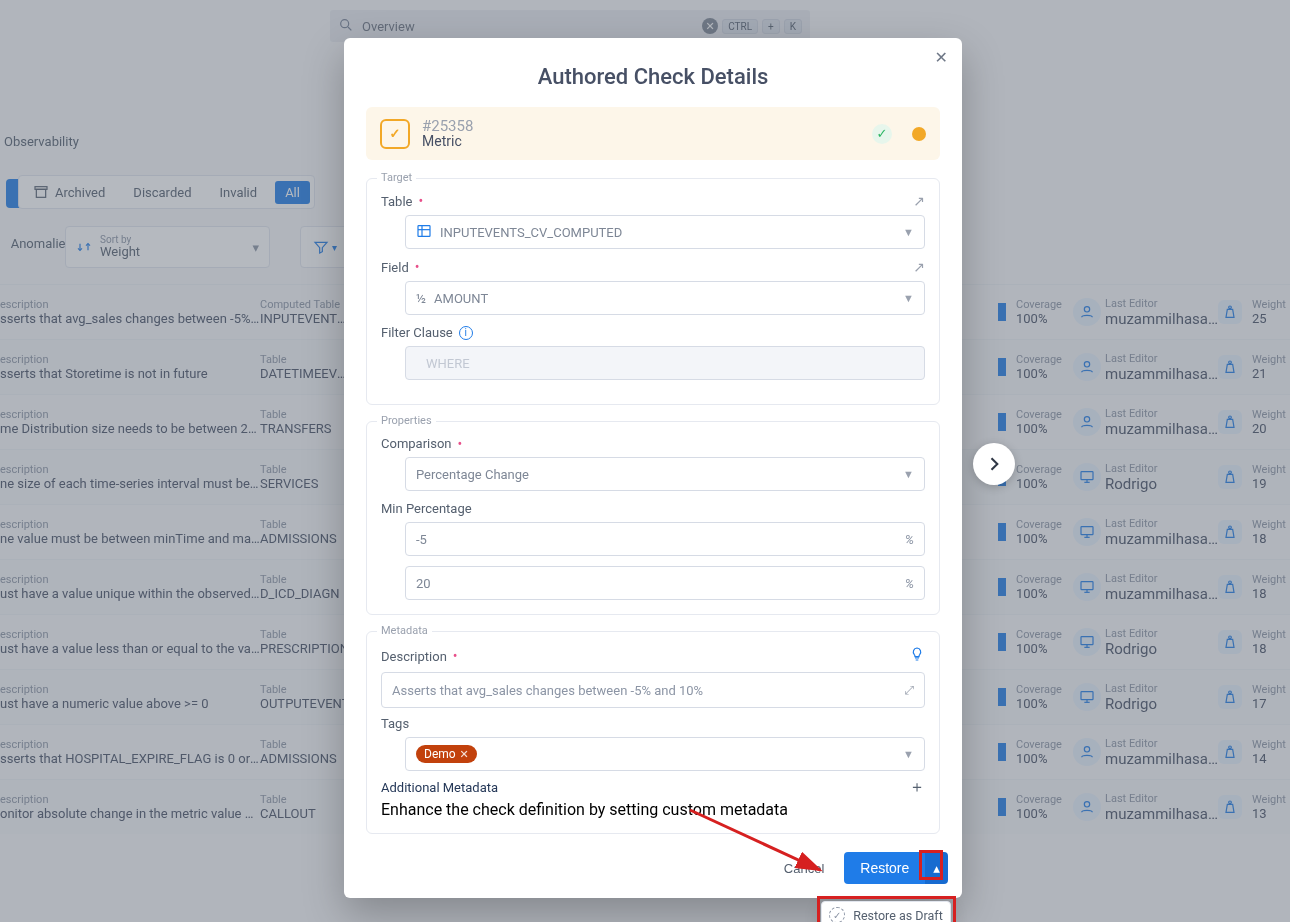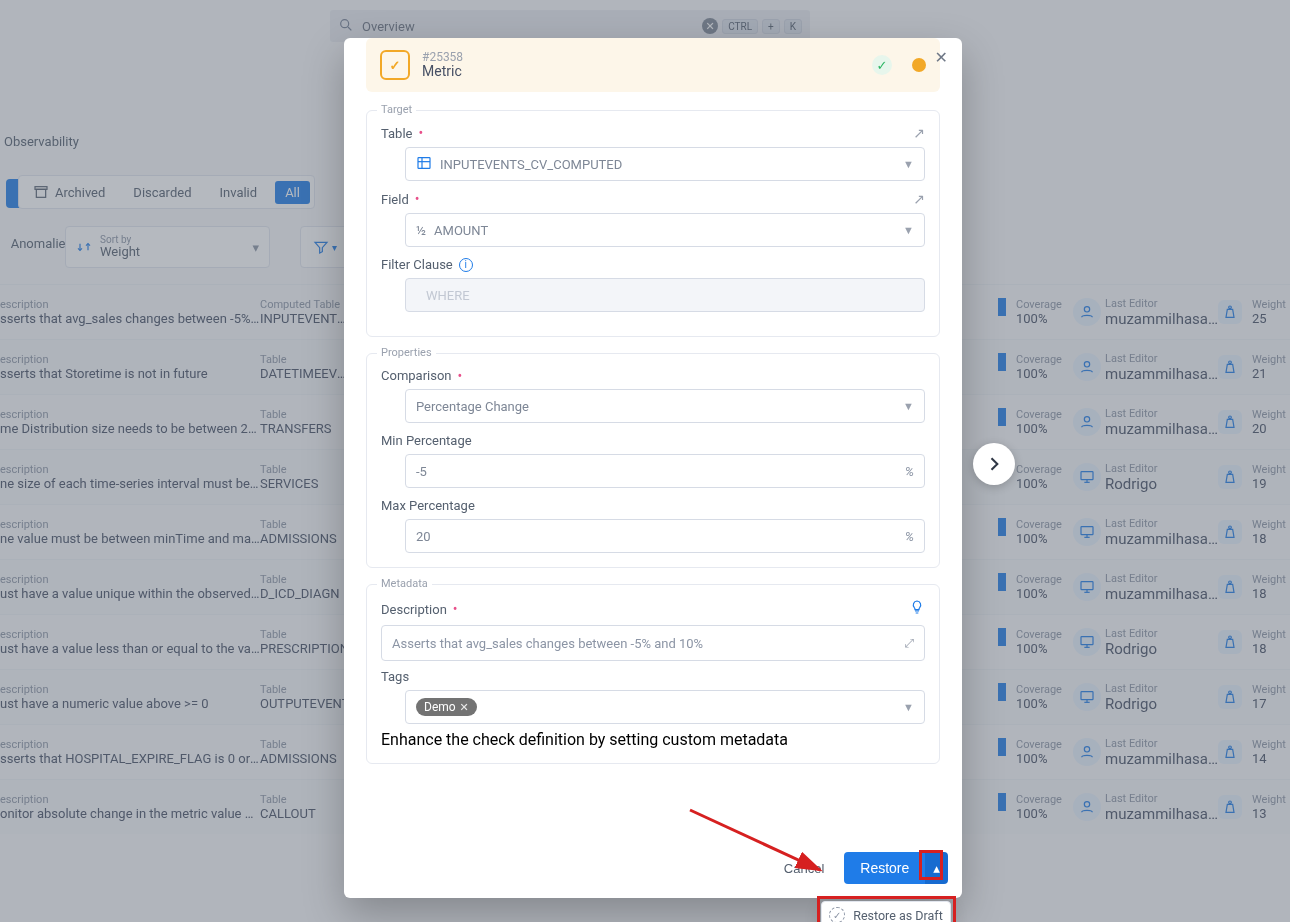--- a/index.html
+++ b/index.html
@@ -62,21 +62,21 @@
   .bg-rows{position:absolute;top:284px;left:0;right:0;}
   .bg-row{height:55px;border-top:1px solid #edf0f5;display:flex;align-items:center;color:#475065;}
   .bg-row:nth-child(even){background:rgba(0,0,0,0.007);}
   .col-desc{width:260px;padding-left:0;overflow:hidden;}
   .col-desc .h{font-size:11px;color:#8c95a5;}
   .col-desc .t{font-size:13px;color:#475065;white-space:nowrap;overflow:hidden;text-overflow:ellipsis;}
   .col-table{width:90px;overflow:hidden;}
   .col-table .h{font-size:11px;color:#8c95a5;}
   .col-table .t{font-size:13px;color:#475065;white-space:nowrap;overflow:hidden;text-overflow:ellipsis;}
   .spacer{flex:1;}
-  .col-cov{width:75px;display:flex;align-items:flex-start;gap:10px;}
+  .col-cov{width:75px;display:flex;align-items:center;gap:10px;}
   .col-cov .bar{width:8px;height:18px;background:#1f7ce8;}
   .col-cov .tx .h{font-size:11px;color:#8c95a5;}
   .col-cov .tx .t{font-size:13px;color:#475065;}
   .col-editor{width:145px;display:flex;align-items:center;gap:4px;}
   .col-editor .ico{width:28px;height:28px;border-radius:50%;background:#e6f0fb;color:#1f7ce8;display:flex;align-items:center;justify-content:center;}
   .col-editor .tx .h{font-size:11px;color:#8c95a5;}
   .col-editor .tx .t{font-size:15px;color:#475065;}
   .col-weight{width:72px;display:flex;align-items:center;gap:10px;}
   .col-weight .ico{width:24px;height:24px;border-radius:6px;background:#e6f0fb;color:#1f7ce8;display:flex;align-items:center;justify-content:center;}
   .col-weight .tx .h{font-size:11px;color:#8c95a5;}
@@ -101,21 +101,21 @@
   .modal h1{font-size:22px;font-weight:500;color:#475065;text-align:center;padding:26px 0 18px;}
   .metric-banner{
     margin:0 22px 10px; height:54px; background:#fdf6e9; border-radius:6px;
     display:flex;align-items:center;padding:0 14px;gap:12px;
   }
   .metric-banner .micon{
     width:30px;height:30px;border:2px solid #f2a827;border-radius:6px;
     display:flex;align-items:center;justify-content:center;color:#f2a827;font-weight:600;
   }
   .metric-banner .txt{display:flex;flex-direction:column;line-height:1.1;}
-  .metric-banner .txt .id{font-size:12px;color:#9aa1ae;}
+  .metric-banner .txt .id{font-size:15px;color:#9aa1ae;}
   .metric-banner .txt .nm{font-size:14px;color:#475065;}
   .metric-banner .sp{flex:1;}
   .status-dot{width:20px;height:20px;border-radius:50%;display:flex;align-items:center;justify-content:center;}
   .status-green{background:#e7f6ec;color:#2bb663;margin-right:8px;font-size:13px;}
   .status-amber{width:14px;height:14px;background:#f2a827;}
 
   .fieldset{border:1px solid #e6e9f0;border-radius:6px;margin:8px 22px;position:relative;padding:12px 14px 14px;}
   .fieldset>.legend{position:absolute;top:-8px;left:10px;background:#fff;padding:0 4px;font-size:11px;color:#9aa1ae;}
   .row-label{font-size:13px;color:#55606f;display:flex;align-items:center;gap:6px;margin:2px 0 6px;}
   .req{color:#e84f8a;font-size:14px;line-height:1;}
@@ -131,21 +131,21 @@
   .sel-input .half{color:#7e8796;font-size:13px;}
   .textval{flex:1;}
   .unit{color:#8c95a5;font-style:italic;}
 
   .desc-box{
     border:1px solid #d6dbe5;border-radius:4px;height:36px;display:flex;align-items:center;
     padding:0 10px;color:#7e8796;gap:8px;background:#fff;margin-bottom:8px;
   }
   .bulb{color:#1f7ce8;margin-left:auto;font-size:15px;}
   .expand{margin-left:auto;color:#9aa1ae;font-size:12px;}
-  .tag-chip{background:#737373;color:#fff;border-radius:12px;padding:2px 8px;font-size:12px;display:inline-flex;align-items:center;gap:4px;}
+  .tag-chip{background:#c2410c;color:#fff;border-radius:12px;padding:2px 8px;font-size:12px;display:inline-flex;align-items:center;gap:4px;}
   .tag-chip .x{font-size:11px;opacity:0.85;}
   .meta-add{display:flex;align-items:center;justify-content:space-between;margin-top:4px;}
   .meta-add .plus{color:#55606f;font-size:16px;}
   .meta-sub{font-size:16px;color:#000000;margin-top:2px;}
 
   .modal-footer{
     margin-top:auto; padding:10px 14px 14px; display:flex;align-items:center;justify-content:flex-end;gap:10px;
   }
   .btn-cancel{background:transparent;border:none;color:#55606f;font-size:13px;padding:8px 10px;cursor:pointer;}
   .btn-restore{background:#1f7ce8;color:#fff;border:none;border-radius:4px 0 0 4px;padding:8px 16px;font-size:14px;cursor:pointer;}
@@ -663,20 +663,21 @@
     <svg viewBox="0 0 24 24" width="20" height="20" fill="none" stroke="currentColor" stroke-width="2.5">
         <polyline points="9 5 16 12 9 19"></polyline>
       </svg>
   </div>
 </div>
 
 <div class="scrim"></div>
 
 <div class="modal">
   <div class="close">✕</div>
+  <h1>Authored Check Details</h1>
 
   <div class="metric-banner">
     <div class="micon">✓</div>
     <div class="txt">
       <span class="id">#25358</span>
       <span class="nm">Metric</span>
     </div>
     <div class="sp"></div>
     <div class="status-dot status-green">✓</div>
     <div class="status-dot status-amber"></div>
@@ -733,21 +734,20 @@
       <span class="textval">Percentage Change</span>
       <span class="dd">▼</span>
     </div>
 
     <div class="row-label">Min Percentage</div>
     <div class="sel-input">
       <span class="textval">-5</span>
       <span class="unit">%</span>
     </div>
 
-    <div class="row-label">Max Percentage</div>
     <div class="sel-input" style="margin-bottom:0">
       <span class="textval">20</span>
       <span class="unit">%</span>
     </div>
   </div>
 
   <div class="fieldset">
     <span class="legend">Metadata</span>
 
     <div class="row-label">
@@ -766,20 +766,24 @@
 
     <div class="row-label">Tags</div>
     <div class="sel-input" style="margin-bottom:6px">
       <span class="tag-chip">
         <span>Demo</span>
           <span class="x">✕</span>
       </span>
       <span class="dd">▼</span>
     </div>
 
+    <div class="meta-add">
+      <span>Additional Metadata</span>
+      <span class="plus">＋</span>
+    </div>
     <div class="meta-sub">Enhance the check definition by setting custom metadata</div>
   </div>
 
   <div class="modal-footer" style="position:relative">
     <button class="btn-cancel">Cancel</button>
     <div class="btn-group" style="position:relative">
       <button class="btn-restore">Restore</button>
       <button class="btn-restore-dd" style="position:relative">
          <span>▴</span>
          <span class="anno-box1"></span>

